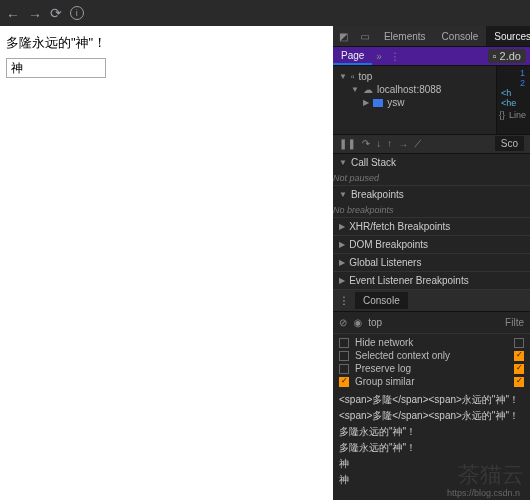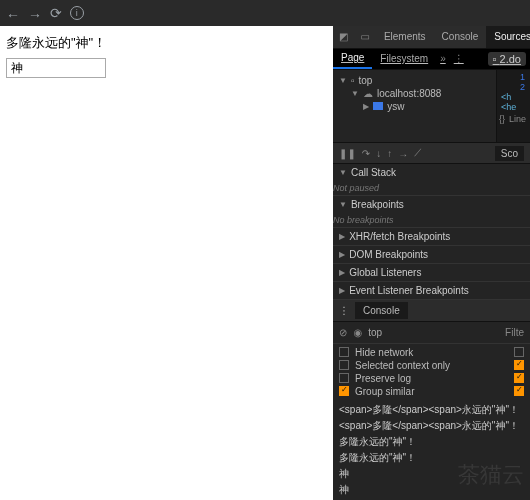--- a/index.html
+++ b/index.html
@@ -17,21 +17,21 @@
   .page-heading { font-size: 13px; margin-bottom: 6px; }
   .page-input { width: 100px; height: 20px; border: 1px solid #aaa; padding: 0 4px; font-size: 12px; }
   
   .devtools { flex: 1; background: #242424; color: #bbb; font-size: 10px; display: flex; flex-direction: column; overflow: hidden; }
   
   .dt-tabs { height: 24px; background: #2c2c2c; display: flex; align-items: center; border-bottom: 1px solid #111; }
   .dt-tab-icon { padding: 0 6px; color: #888; }
   .dt-tab { padding: 0 8px; height: 100%; display: flex; align-items: center; color: #aaa; cursor: pointer; }
   .dt-tab.active { background: #1a1a1a; color: #eee; }
   
-  .dt-sub { height: 22px; display: flex; align-items: center; background: #000000; border-bottom: 1px solid #111; text-decoration: underline; }
+  .dt-sub { height: 22px; display: flex; align-items: center; background: #4c1d95; border-bottom: 1px solid #111; }
   .dt-sub-tab { padding: 0 8px; height: 100%; display: flex; align-items: center; color: #aaa; font-size: 10px; cursor: pointer; }
   .dt-sub-tab.active { color: #eee; border-bottom: 2px solid #1a73e8; }
   .dt-sub-right { margin-left: auto; display: flex; align-items: center; gap: 4px; padding-right: 4px; }
   .chip { background: #333; border-radius: 3px; padding: 1px 5px; font-size: 11px; color: #ccc; }
   
   .source-pane { display: flex; height: 78px; border-bottom: 1px solid #111; }
   .file-tree { flex: 1; padding: 4px 6px; font-size: 10px; }
   .tree-row { display: flex; align-items: center; gap: 4px; padding: 1px 0; }
   .tree-indent1 { padding-left: 12px; }
   .tree-indent2 { padding-left: 24px; }
@@ -91,21 +91,20 @@
     <div class="dt-tabs">
       <span class="dt-tab-icon">◩</span>
       <span class="dt-tab-icon">▭</span>
       <span class="dt-tab">Elements</span>
       <span class="dt-tab">Console</span>
       <span class="dt-tab active">Sources</span>
     </div>
 
     <div class="dt-sub">
       <span class="dt-sub-tab active">Page</span>
-      <span class="dt-sub-tab">Filesystem</span>
       <span style="color:#888;padding:0 4px">»</span>
       <span style="color:#888;padding:0 4px">⋮</span>
       <div class="dt-sub-right">
         <span class="chip">▫ <span>2.do</span></span>
       </div>
     </div>
 
     <div class="source-pane">
       <div class="file-tree">
         <div class="tree-row"><span class="tri">▼</span>▫ <span>top</span></div>
@@ -214,18 +213,19 @@
             <span class="opt-right chk on"></span>
           </div>
       </div>
       <div class="console-log">
         <div class="log-line">&lt;span&gt;多隆&lt;/span&gt;&lt;span&gt;永远的"神"！</div>
         <div class="log-line">&lt;span&gt;多隆&lt;/span&gt;&lt;span&gt;永远的"神"！</div>
         <div class="log-line">多隆永远的"神"！</div>
         <div class="log-line">多隆永远的"神"！</div>
         <div class="log-line">神</div>
         <div class="log-line">神</div>
+        <div class="log-url">https://blog.csdn.n</div>
       </div>
     </div>
   </div>
 </div>
 
 <div class="watermark">茶猫云</div>
 
 </body></html>

